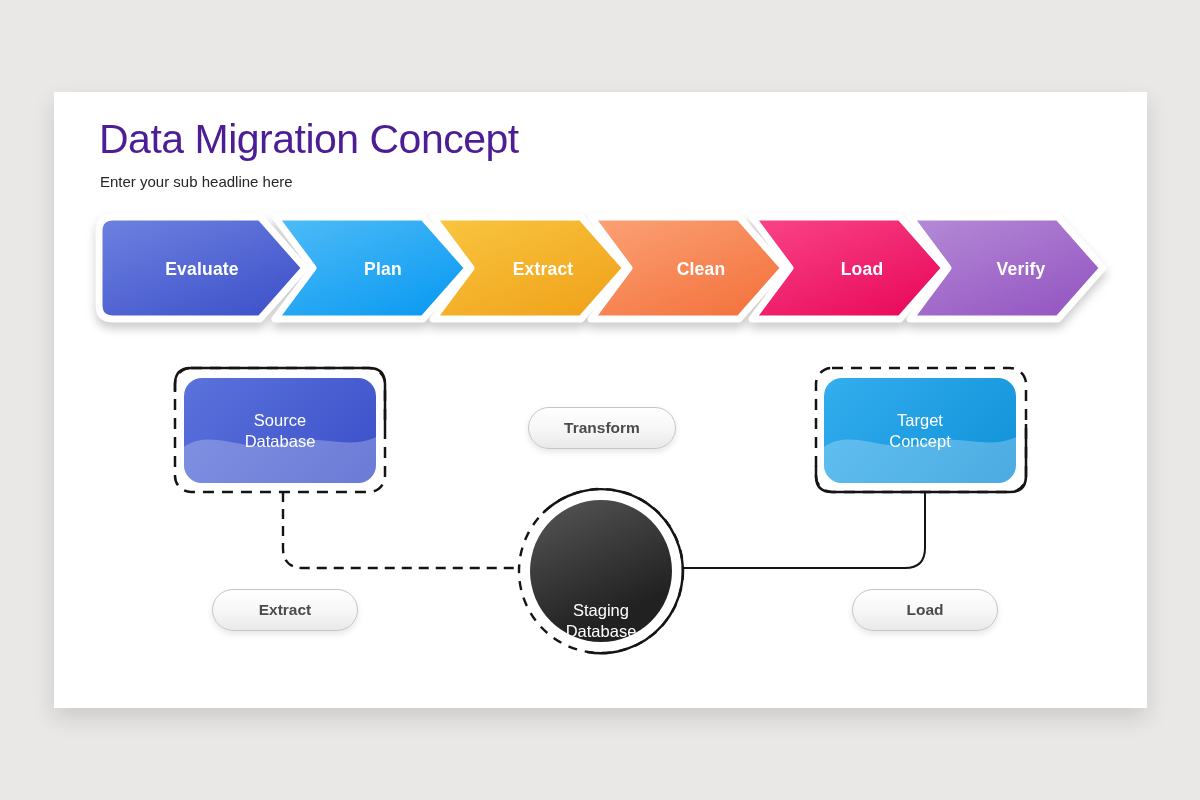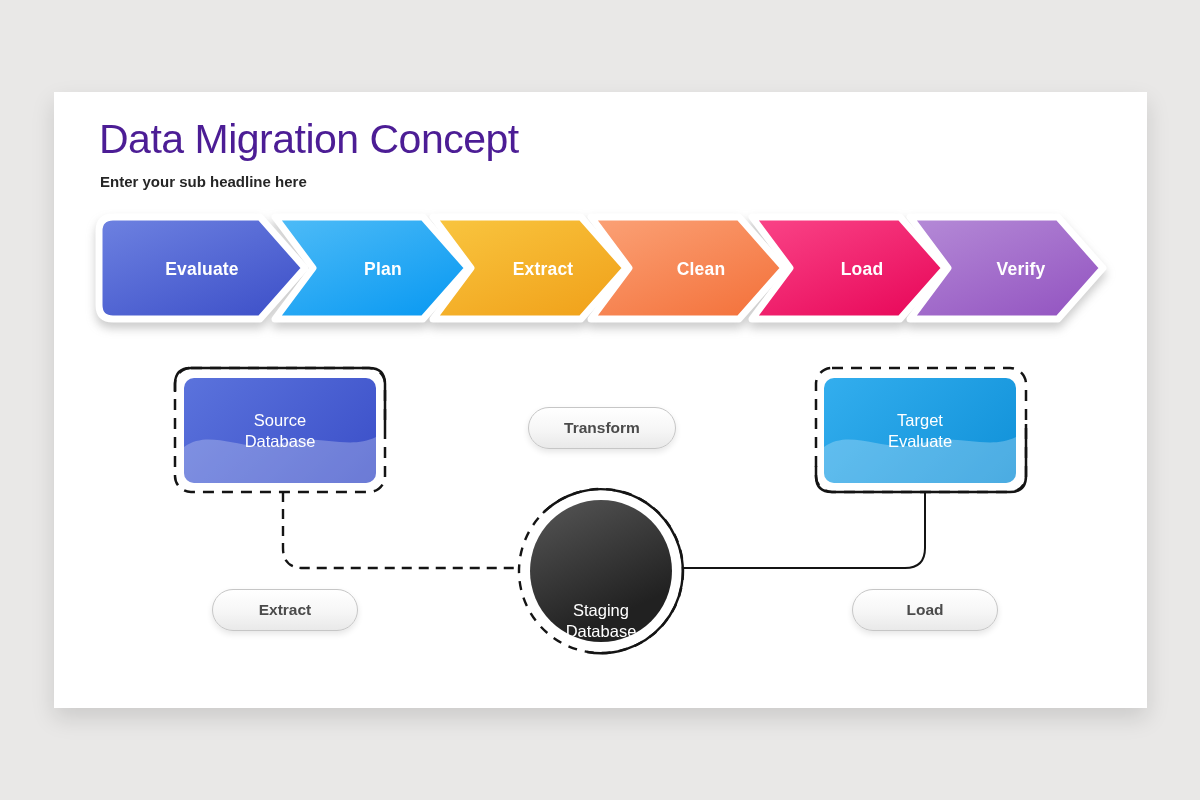--- a/index.html
+++ b/index.html
@@ -12,31 +12,31 @@
     position:absolute;left:54px;top:92px;width:1093px;height:616px;
     background:#ffffff;
     box-shadow:0 10px 22px rgba(0,0,0,0.13);
   }
   .title{
     position:absolute;left:99px;top:116px;margin:0;
     font-size:41px;font-weight:400;color:#4c1d95;letter-spacing:-0.5px;
   }
   .subtitle{
     position:absolute;left:100px;top:173px;margin:0;
-    font-size:15px;font-weight:700;color:#262626;
+    font-size:15px;font-weight:400;color:#262626;
   }
   svg.art{position:absolute;left:0;top:0;}
   .chev-group{filter:drop-shadow(0px 6px 5px rgba(110,110,110,0.35));}
   .chev{stroke:#ffffff;stroke-width:7;stroke-linejoin:round;}
   .stage-label{
     fill:#ffffff;font-family:"Liberation Sans","DejaVu Sans",sans-serif;
     font-size:17.5px;font-weight:700;text-anchor:middle;letter-spacing:0.2px;
   }
   .db-box{
-    position:absolute;width:192px;height:105px;border-radius:10px;overflow:hidden;
+    position:absolute;width:192px;height:105px;border-radius:18px;overflow:hidden;
     display:flex;align-items:center;justify-content:center;
     background:linear-gradient(135deg,var(--c1),var(--c2));
   }
   .db-box .wave{position:absolute;left:0;bottom:0;width:192px;height:62px;}
   .db-label{
     position:relative;color:#ffffff;font-size:16.5px;line-height:21px;
     text-align:center;white-space:pre-line;z-index:2;
   }
   .staging{
     position:absolute;left:530px;top:500px;width:142px;height:142px;border-radius:50%;
@@ -126,21 +126,21 @@
   </svg>
   <div class="db-label">Source
 Database</div>
 </div>
 
 <div class="db-box" style="left: 824px; top: 378px; --c1: #33AEEE; --c2: #0F90D8;">
   <svg class="wave" viewBox="0 0 192 62" preserveAspectRatio="none">
     <path d="M0 26 C 28 6, 62 34, 98 22 C 132 11, 164 30, 192 16 L 192 62 L 0 62 Z" fill="rgba(255,255,255,0.25)"></path>
   </svg>
   <div class="db-label">Target
-Evaluate</div>
+Concept</div>
 </div>
 
 <div class="staging" style="--c1: #575757; --c2: #212121;">
   <div class="db-label">Staging
 Database</div>
 </div>
 
 <div class="pill pill-transform">
   <span>Transform</span>
 </div>

